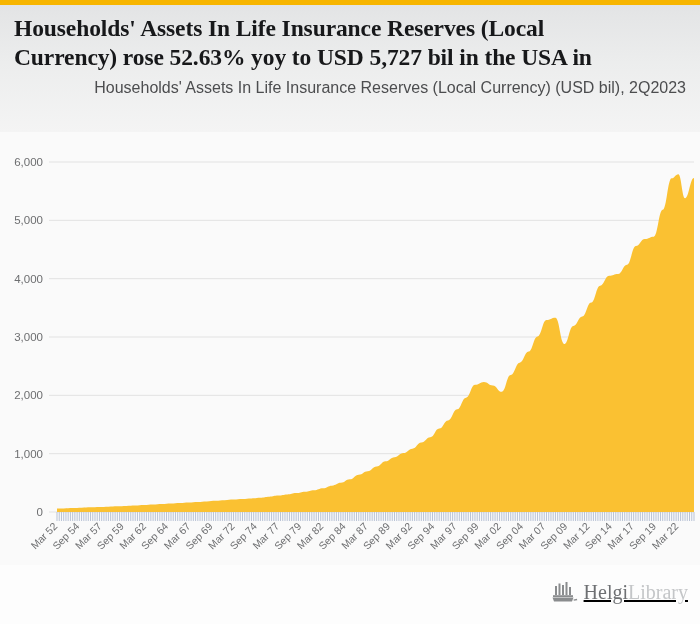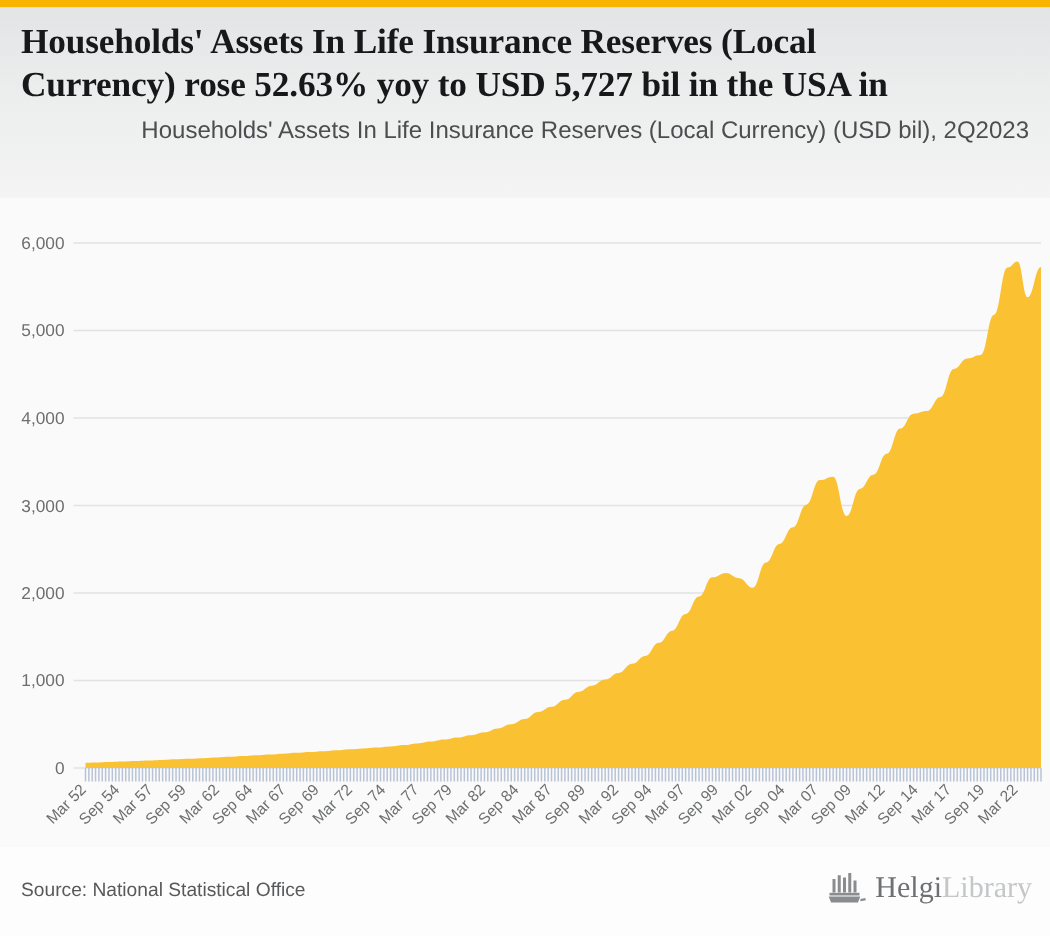--- a/index.html
+++ b/index.html
@@ -82,20 +82,21 @@
     white-space: nowrap;
   }
   #brand {
     position: absolute;
     right: 12px;
     top: 14px;
     height: 26px;
     display: flex;
     align-items: center;
     gap: 6px;
+    text-decoration: underline;
   }
   #brand-icon { display: block; }
   #brand-wordmark {
     font-family: "Liberation Serif", serif;
     font-size: 20px;
     line-height: 20px;
     white-space: nowrap;
   }
   #brand-wordmark .helgi { color: #6e7073; font-weight: normal; }
   #brand-wordmark .library { color: #c4c6c8; font-weight: normal; }
@@ -463,21 +464,20 @@
           <text x="590.35" y="395" class="xlab" text-anchor="end" transform="rotate(-45 590.35 395)">Mar 12</text>
           <text x="612.53125" y="395" class="xlab" text-anchor="end" transform="rotate(-45 612.53125 395)">Sep 14</text>
           <text x="634.7125" y="395" class="xlab" text-anchor="end" transform="rotate(-45 634.7125 395)">Mar 17</text>
           <text x="656.89375" y="395" class="xlab" text-anchor="end" transform="rotate(-45 656.89375 395)">Sep 19</text>
           <text x="679.0749999999999" y="395" class="xlab" text-anchor="end" transform="rotate(-45 679.0749999999999 395)">Mar 22</text>
         </g>
     </svg>
   </div>
 
   <div id="footer">
-    <div id="source-text">Source: National Statistical Office</div>
     <div id="brand">
       <svg id="brand-icon" width="26" height="22" viewBox="0 0 26 22">
         <g fill="#8a8c8e">
           <rect x="3" y="5" width="2" height="9"></rect>
           <rect x="6.5" y="2.5" width="2" height="11.5"></rect>
           <rect x="10" y="4" width="2" height="10"></rect>
           <rect x="13.5" y="1" width="2" height="13"></rect>
           <rect x="17" y="6" width="2" height="8"></rect>
           <rect x="1" y="14.2" width="20" height="1.8"></rect>
           <path d="M0.5 16.6 L21.5 16.6 L20 20.6 L2 20.6 Z"></path>

